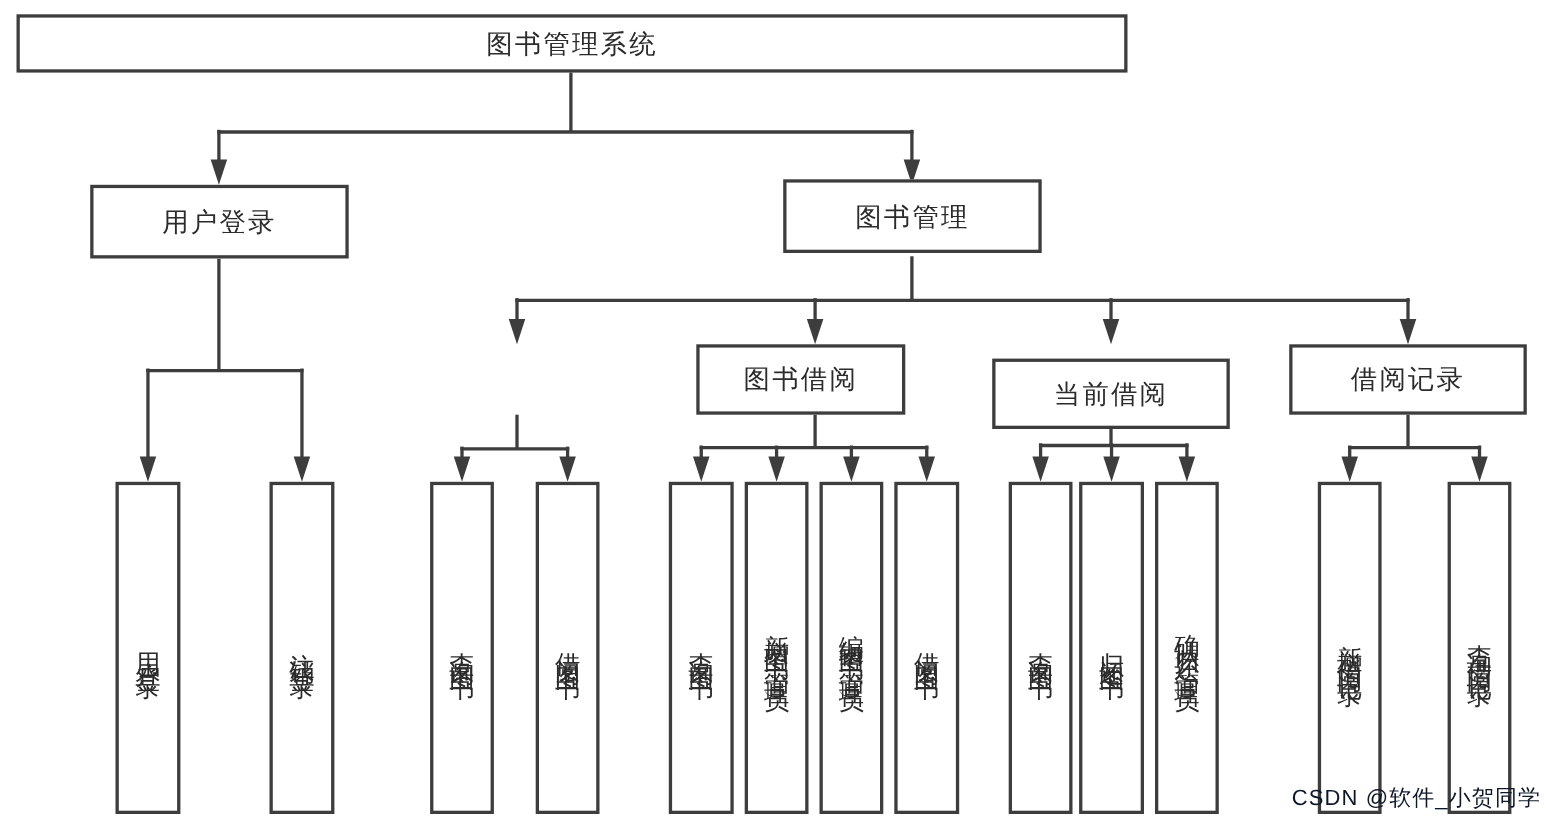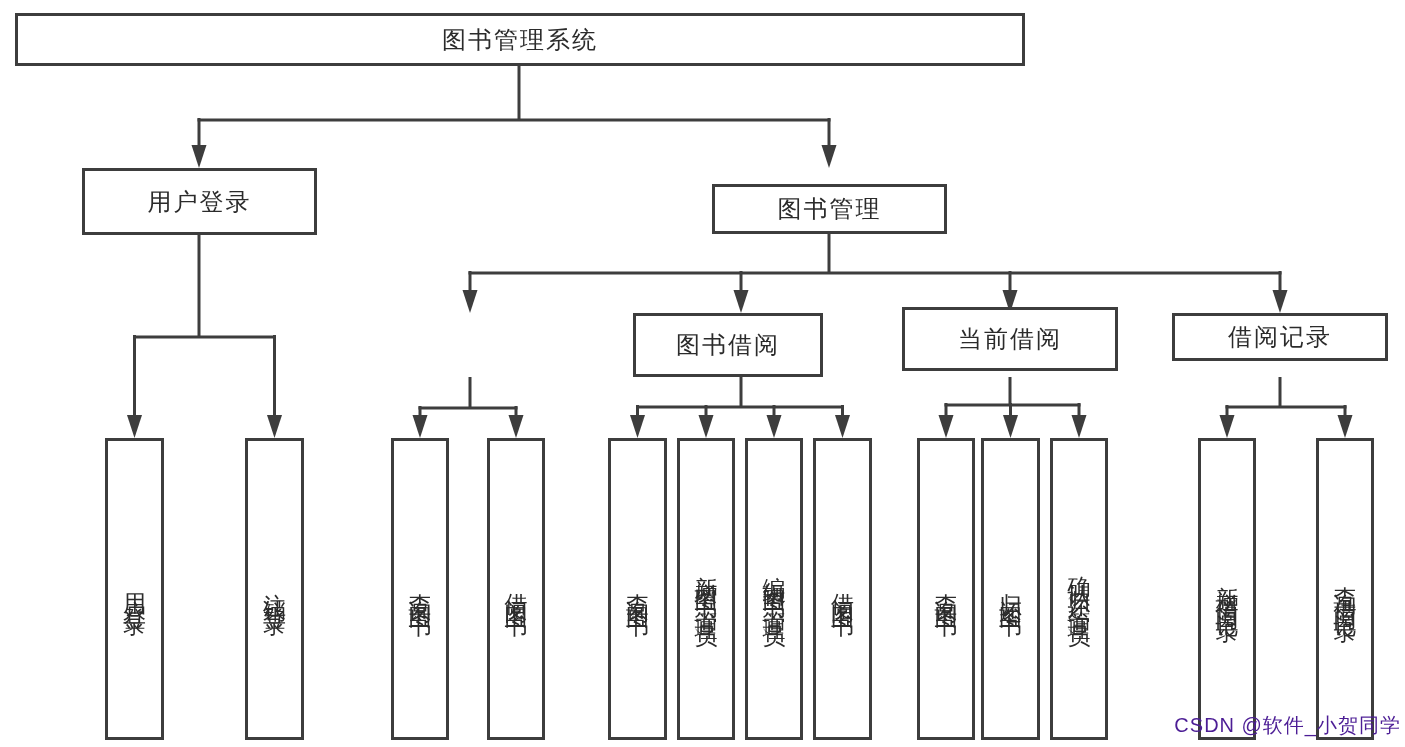--- a/index.html
+++ b/index.html
@@ -26,21 +26,21 @@
   .node.leaf .vtext{
     writing-mode:vertical-rl;
     text-orientation:mixed;
     letter-spacing:7px;
     line-height:1;
   }
   .watermark{
     position:absolute;
     right:4px;top:712px;
     font-size:20px;
-    color:#4c1d95;
+    color:#0f172a;
     letter-spacing:1px;
     white-space:nowrap;
     z-index:5;
   }
 </style>
 </head>
 <body>
 
 <div class="canvas">
 
@@ -106,31 +106,31 @@
     <polygon points="1337.5,415 1352.5,415 1345,438"></polygon>
   </svg>
 
   <div class="node h" style="left:15px;top:13px;width:1010px;height:53px;">
     <span>图书管理系统</span>
   </div>
 
   <div class="node h" style="left:82px;top:168px;width:235px;height:67px;">
     <span>用户登录</span>
   </div>
-  <div class="node h" style="left:712px;top:184px;width:235px;height:50px;">
+  <div class="node h" style="left:712px;top:163px;width:235px;height:67px;">
     <span>图书管理</span>
   </div>
 
   <div class="node h" style="left:633px;top:313px;width:190px;height:64px;">
     <span>图书借阅</span>
   </div>
-  <div class="node h" style="left:902px;top:307px;width:216px;height:64px;justify-content:center;">
+  <div class="node h" style="left:902px;top:326px;width:216px;height:64px;justify-content:center;">
     <span>当前借阅</span>
   </div>
-  <div class="node h" style="left:1172px;top:313px;width:216px;height:48px;">
+  <div class="node h" style="left:1172px;top:313px;width:216px;height:64px;">
     <span>借阅记录</span>
   </div>
 
   <div class="node leaf" style="left:105px;top:438px;width:59px;height:302px;">
     <span class="vtext">用户登录</span>
   </div>
   <div class="node leaf" style="left:245px;top:438px;width:59px;height:302px;">
     <span class="vtext">注销登录</span>
   </div>
 

